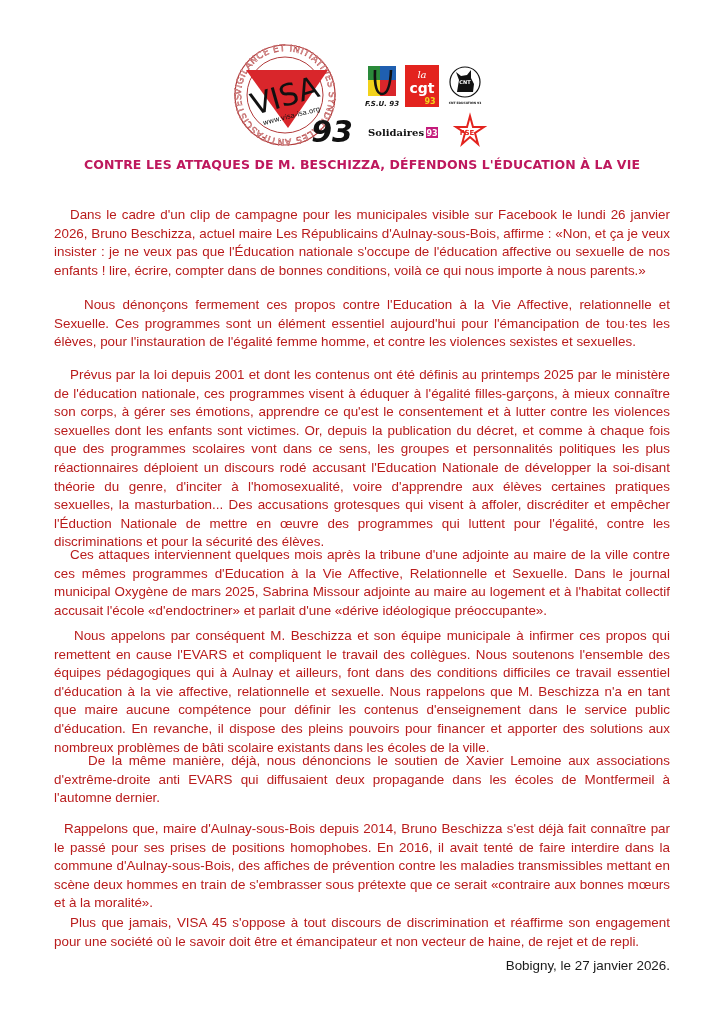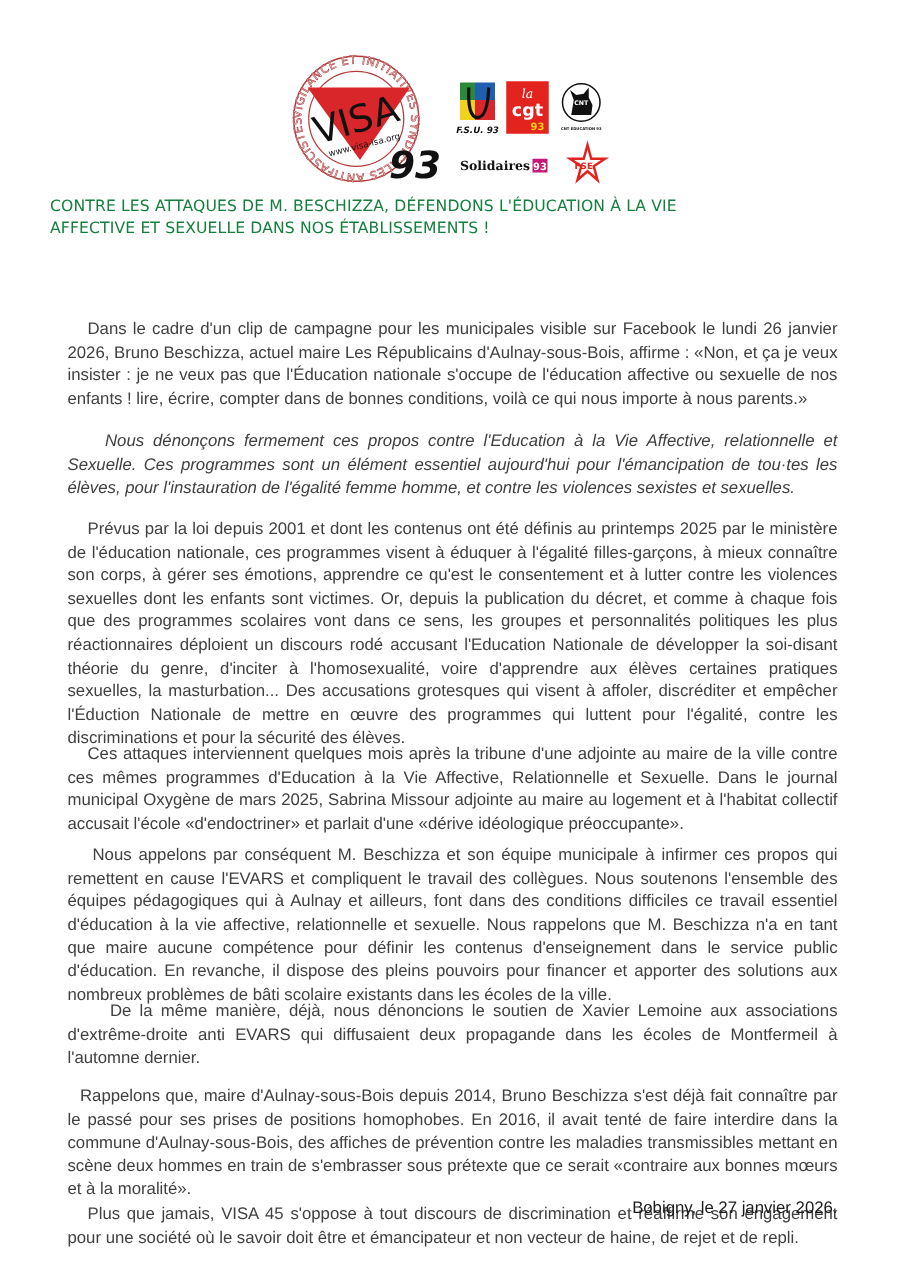--- a/index.html
+++ b/index.html
@@ -2,35 +2,35 @@
 <html><head>
   <meta charset="utf-8">
   <style>
     html, body { margin: 0; padding: 0; background: #ffffff; }
     body { width: 724px; height: 1024px; position: relative; overflow: hidden; font-family: "Liberation Sans", sans-serif; color: #1a1a1a; }
 
     .logos { position: absolute; top: 40px; left: 0; width: 724px; height: 110px; }
     .visa-logo { position: absolute; left: 232px; top: 2px; width: 126px; height: 106px; }
     .union-logos { position: absolute; left: 364px; top: 22px; width: 124px; height: 86px; }
 
-    .title { position: absolute; top: 156px; left: 40px; width: 644px; text-align: left; font-family: "DejaVu Sans", sans-serif; font-weight: normal; font-size: 12.5px; line-height: 17px; letter-spacing: 0.1px; color: #15803d; }
+    .title { position: absolute; top: 156px; left: 40px; width: 644px; text-align: center; font-family: "DejaVu Sans", sans-serif; font-weight: bold; font-size: 12.5px; line-height: 17px; letter-spacing: 0.1px; color: #be185d; }
 
-    .body-text { position: absolute; left: 54px; width: 616px; font-size: 13.4px; line-height: 18.6px; text-align: justify; color: #404040; margin-top: 48px; }
+    .body-text { position: absolute; left: 54px; width: 616px; font-size: 13.4px; line-height: 18.6px; text-align: justify; color: #b91c1c; }
     .body-text p { margin: 0; }
     .p1 { top: 206px; }
     .p2 { top: 296px; }
     .p3 { top: 366px; }
     .p4 { top: 546px; }
     .p5 { top: 627px; }
     .p6 { top: 752px; }
     .p7 { top: 820px; }
     .p8 { top: 914px; }
     .sign { position: absolute; top: 957px; right: 54px; font-size: 13.4px; line-height: 18.6px; color: #1a1a1a; }
     .ind1 { text-indent: 16px; }
-    .ind2 { text-indent: 30px; font-style: italic; }
+    .ind2 { text-indent: 30px; }
     .ind3 { text-indent: 34px; }
     .ind4 { text-indent: 20px; }
     .ind5 { text-indent: 10px; }
   </style>
 </head>
 <body>
 
 <div class="logos">
 
   <svg class="visa-logo" viewBox="0 0 126 106" xmlns="http://www.w3.org/2000/svg">
@@ -81,21 +81,20 @@
 
     <g>
       <polygon points="106,54 109,65 120,65 111,71 114,82 106,75 98,82 101,71 92,65 103,65" fill="#fff" stroke="#e3231e" stroke-width="2"></polygon>
       <text x="103" y="73" text-anchor="middle" font-family="DejaVu Sans, sans-serif" font-weight="bold" font-size="7" fill="#e3231e">FSE</text>
     </g>
   </svg>
 </div>
 
 <div class="title">
   <div>CONTRE LES ATTAQUES DE M. BESCHIZZA, DÉFENDONS L'ÉDUCATION À LA VIE</div>
-  <div>AFFECTIVE ET SEXUELLE DANS NOS ÉTABLISSEMENTS !</div>
 </div>
 
 <div class="body-text p1">
     <p class="ind1">Dans le cadre d'un clip de campagne pour les municipales visible sur Facebook le lundi 26 janvier 2026, Bruno Beschizza, actuel maire Les Républicains d'Aulnay-sous-Bois, affirme : «Non, et ça je veux insister : je ne veux pas que l'Éducation nationale s'occupe de l'éducation affective ou sexuelle de nos enfants ! lire, écrire, compter dans de bonnes conditions, voilà ce qui nous importe à nous parents.»</p>
   </div>
 <div class="body-text p2">
     <p class="ind2">Nous dénonçons fermement ces propos contre l'Education à la Vie Affective, relationnelle et Sexuelle. Ces programmes sont un élément essentiel aujourd'hui pour l'émancipation de tou·tes les élèves, pour l'instauration de l'égalité femme homme, et contre les violences sexistes et sexuelles.</p>
   </div>
 <div class="body-text p3">
     <p class="ind1">Prévus par la loi depuis 2001 et dont les contenus ont été définis au printemps 2025 par le ministère de l'éducation nationale, ces programmes visent à éduquer à l'égalité filles-garçons, à mieux connaître son corps, à gérer ses émotions, apprendre ce qu'est le consentement et à lutter contre les violences sexuelles dont les enfants sont victimes. Or, depuis la publication du décret, et comme à chaque fois que des programmes scolaires vont dans ce sens, les groupes et personnalités politiques les plus réactionnaires déploient un discours rodé accusant l'Education Nationale de développer la soi-disant théorie du genre, d'inciter à l'homosexualité, voire d'apprendre aux élèves certaines pratiques sexuelles, la masturbation... Des accusations grotesques qui visent à affoler, discréditer et empêcher l'Éduction Nationale de mettre en œuvre des programmes qui luttent pour l'égalité, contre les discriminations et pour la sécurité des élèves.</p>

